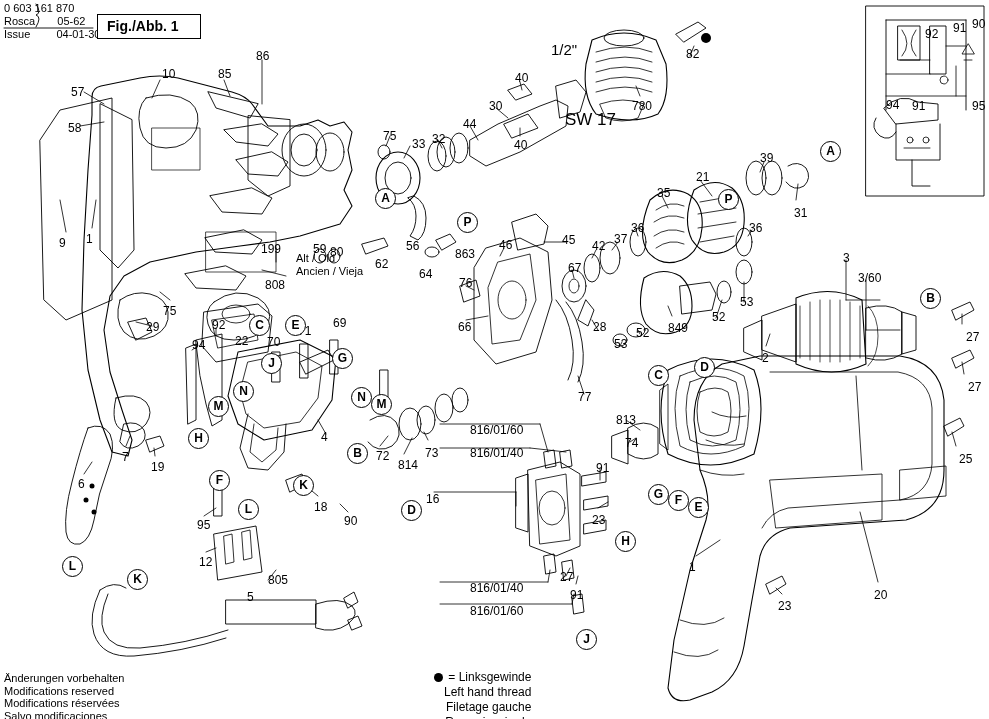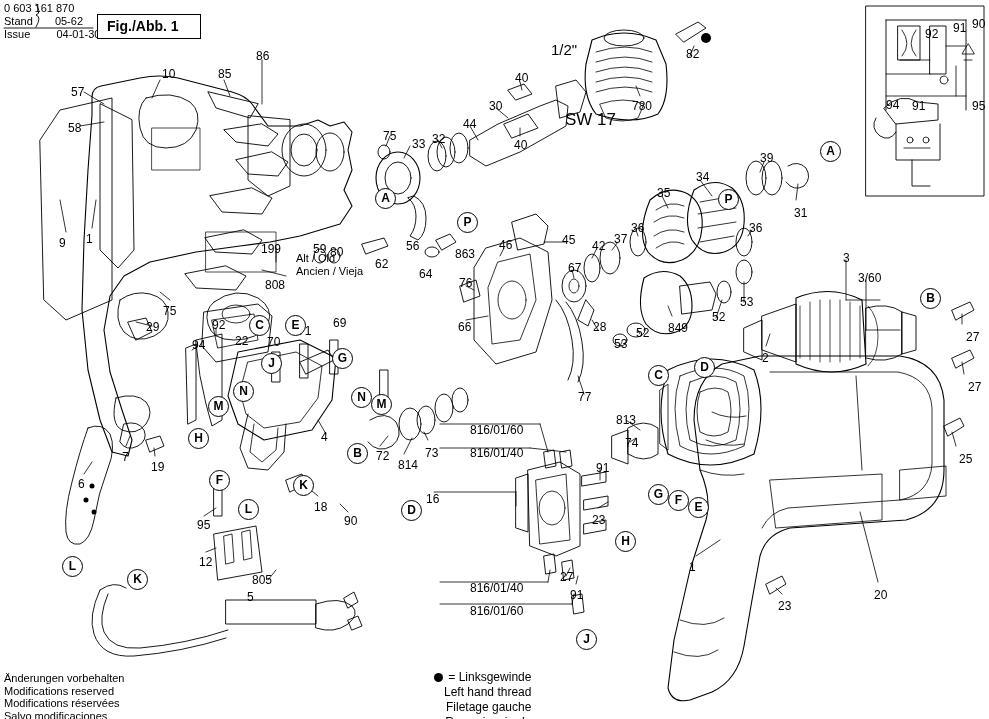--- a/index.html
+++ b/index.html
@@ -359,21 +359,21 @@
     <path d="M956,96 L956,66" stroke-width="0.8"></path>
     <path d="M964,60 l8,0" stroke-width="0.8"></path>
     <path d="M968,44 l-6,10 l12,0 Z" stroke-width="0.8"></path>
   </g>
 </svg>
 </div>
 
 <div id="header-block">
   <div class="row">0 603 161 870</div>
   <div class="row">
-    <span>Stand</span>
+    <span>Rosca</span>
     <span style="display:inline-block;width:16px"></span>
     <span>05-62</span>
   </div>
   <div class="row">
     <span>Issue</span>
     <span style="display:inline-block;width:20px"></span>
     <span>04-01-30</span>
   </div>
 </div>
 
@@ -419,21 +419,21 @@
     <div class="lbl" style="left: 406px; top: 240px;">56</div>
     <div class="lbl" style="left: 383px; top: 130px;">75</div>
     <div class="lbl" style="left: 404px; top: 138px; margin-left: 8px;">33</div>
     <div class="lbl" style="left: 432px; top: 133px;">32</div>
     <div class="lbl" style="left: 463px; top: 118px;">44</div>
     <div class="lbl" style="left: 489px; top: 100px;">30</div>
     <div class="lbl" style="left: 515px; top: 72px;">40</div>
     <div class="lbl" style="left: 514px; top: 139px;">40</div>
     <div class="lbl" style="left: 632px; top: 100px;">780</div>
     <div class="lbl" style="left: 686px; top: 48px;">82</div>
-    <div class="lbl" style="left: 696px; top: 171px;">34</div>
+    <div class="lbl" style="left: 696px; top: 171px;">21</div>
     <div class="lbl" style="left: 760px; top: 152px;">39</div>
     <div class="lbl" style="left: 794px; top: 207px;">31</div>
     <div class="lbl" style="left: 657px; top: 187px;">35</div>
     <div class="lbl" style="left: 631px; top: 222px;">36</div>
     <div class="lbl" style="left: 749px; top: 222px;">36</div>
     <div class="lbl" style="left: 614px; top: 233px;">37</div>
     <div class="lbl" style="left: 592px; top: 240px;">42</div>
     <div class="lbl" style="left: 499px; top: 239px;">46</div>
     <div class="lbl" style="left: 562px; top: 234px;">45</div>
     <div class="lbl" style="left: 568px; top: 262px;">67</div>
@@ -460,21 +460,21 @@
     <div class="lbl" style="left: 425px; top: 447px;">73</div>
     <div class="lbl" style="left: 376px; top: 450px;">72</div>
     <div class="lbl" style="left: 398px; top: 459px;">814</div>
     <div class="lbl" style="left: 122px; top: 451px;">7</div>
     <div class="lbl" style="left: 151px; top: 461px;">19</div>
     <div class="lbl" style="left: 78px; top: 478px;">6</div>
     <div class="lbl" style="left: 197px; top: 519px;">95</div>
     <div class="lbl" style="left: 314px; top: 501px;">18</div>
     <div class="lbl" style="left: 344px; top: 515px;">90</div>
     <div class="lbl" style="left: 199px; top: 556px;">12</div>
-    <div class="lbl" style="left: 252px; top: 574px;">805</div>
+    <div class="lbl" style="left: 268px; top: 574px;">805</div>
     <div class="lbl" style="left: 247px; top: 591px;">5</div>
     <div class="lbl" style="left: 426px; top: 493px;">16</div>
     <div class="lbl" style="left: 470px; top: 424px;">816/01/60</div>
     <div class="lbl" style="left: 470px; top: 447px;">816/01/40</div>
     <div class="lbl" style="left: 470px; top: 582px;">816/01/40</div>
     <div class="lbl" style="left: 470px; top: 605px;">816/01/60</div>
     <div class="lbl" style="left: 592px; top: 514px;">23</div>
     <div class="lbl" style="left: 560px; top: 571px;">27</div>
     <div class="lbl" style="left: 596px; top: 462px;">91</div>
     <div class="lbl" style="left: 570px; top: 589px;">91</div>

